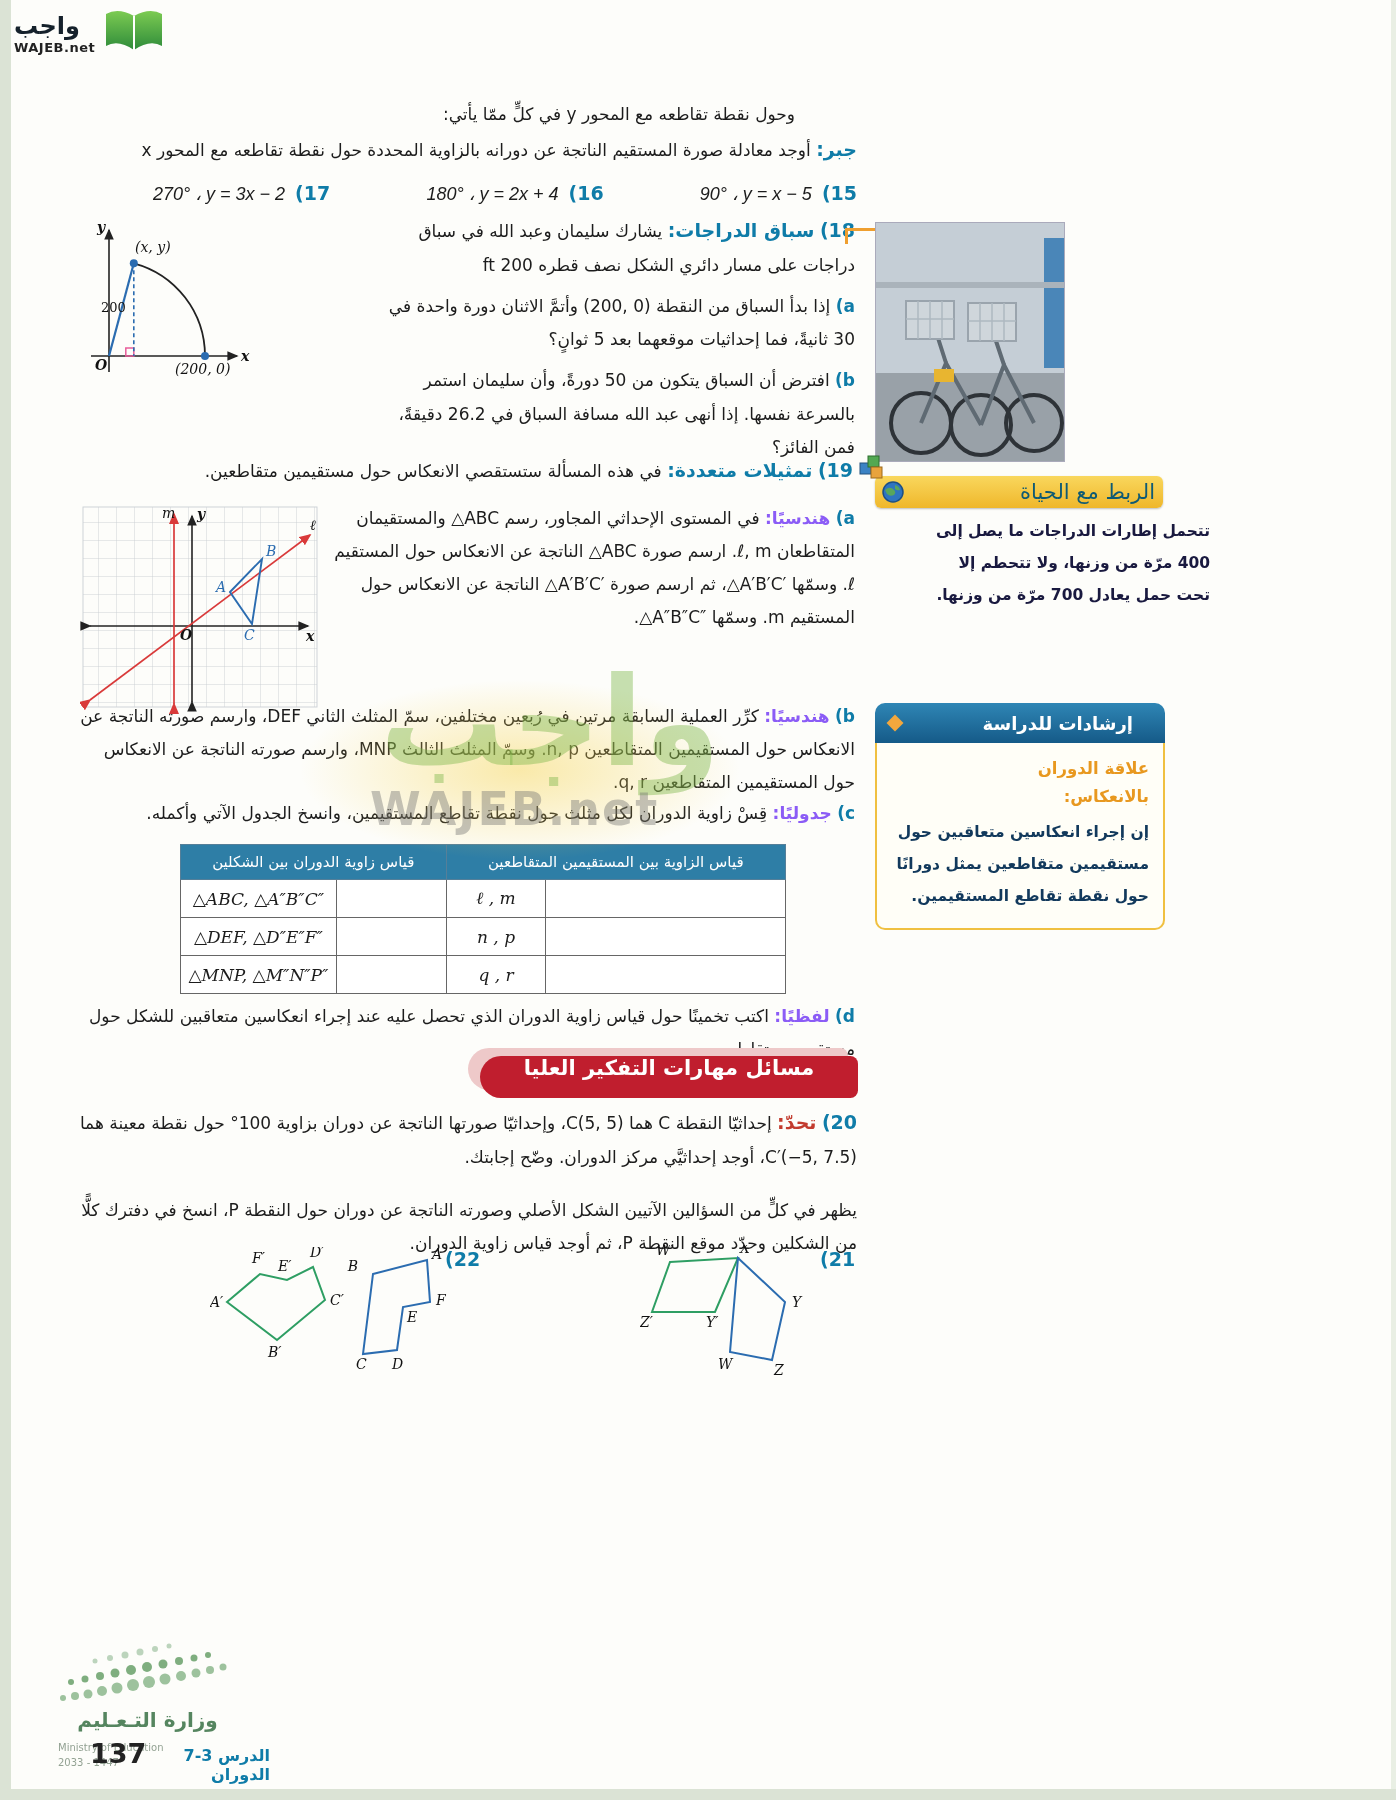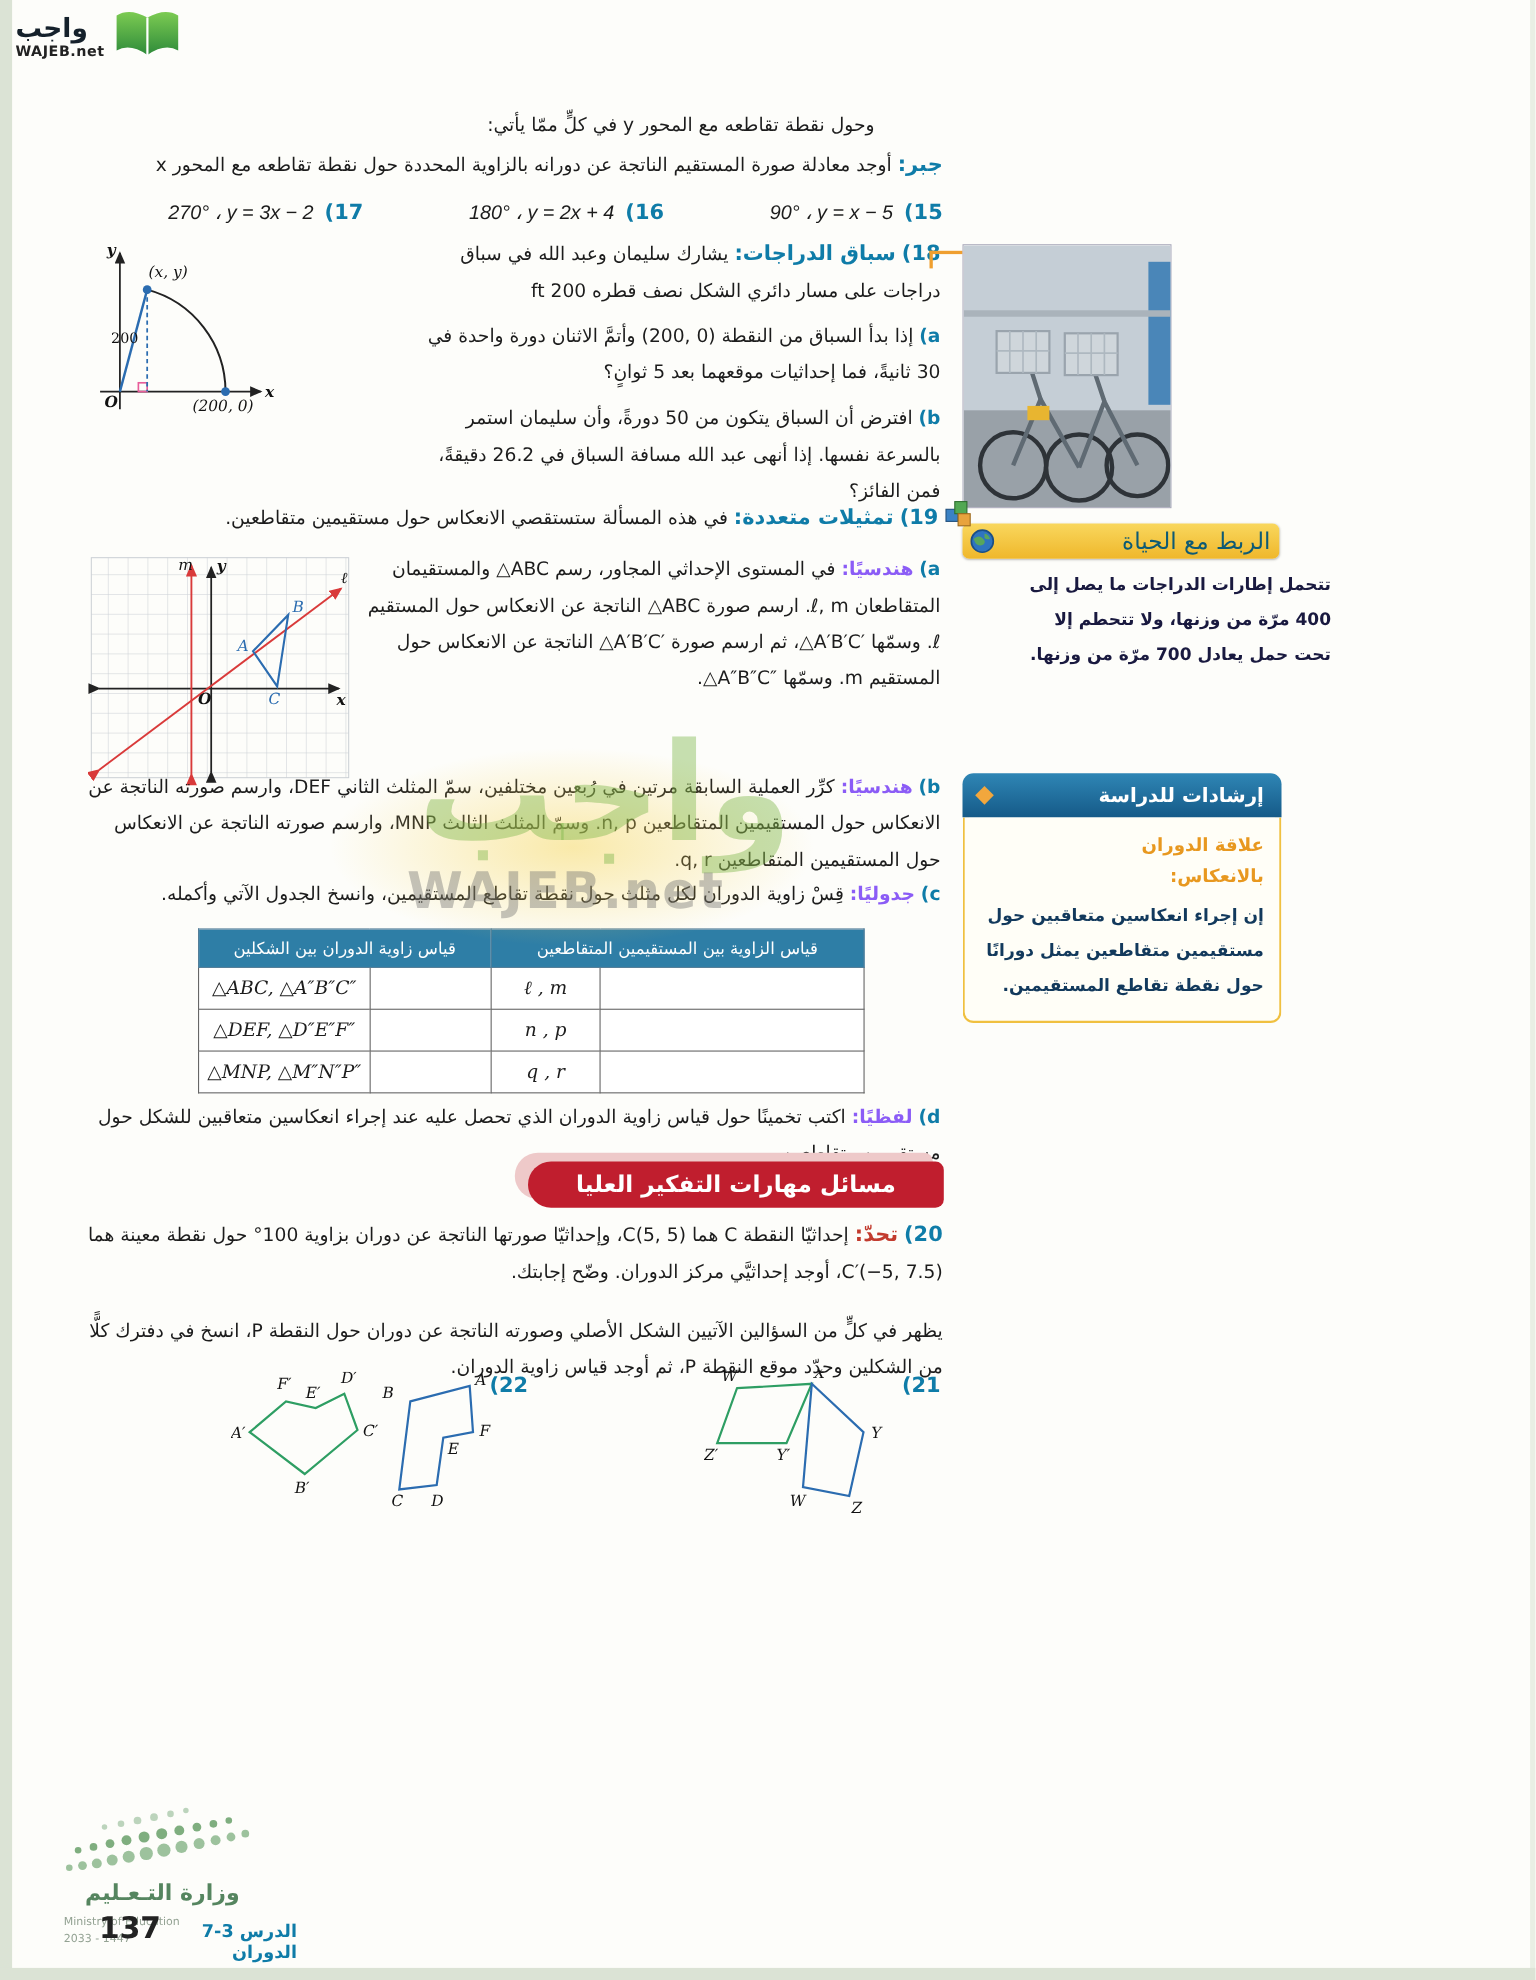--- a/index.html
+++ b/index.html
@@ -26,31 +26,31 @@
   .logo .brand{font-size:24px;font-weight:700;color:#15212b;direction:rtl}
   .logo .site{font-size:13px;font-weight:700;color:#222;letter-spacing:.5px}
   
   .sub-item{margin-top:8px;padding-left:4px}
   
   .qtable{border-collapse:collapse;width:606px;background:#fff}
   .qtable th{background:#2e7ea6;color:#fff;font-size:15px;font-weight:400;padding:8px 6px;border:1px solid #557f99;text-align:center}
   .qtable td{border:1px solid #666;height:38px;text-align:center;font-size:17px}
   .c-shapes,.c-lines{font-family:"DejaVu Serif",serif;font-style:italic}
   
-  .hot-banner{left:480px;top:1056px;width:378px;height:42px;background:#c01e2e;border-radius:22px 8px 8px 22px;display:flex;align-items:center;justify-content:center;z-index:12}
+  .hot-banner{left:480px;top:1056px;width:378px;height:42px;background:#c01e2e;border-radius:22px 8px 8px 22px;display:flex;align-items:flex-start;justify-content:center;z-index:12}
   .hot-banner span{color:#fff;font-weight:700;font-size:21px}
   .hot-echo{left:468px;top:1048px;width:380px;height:42px;background:#eec9c9;border-radius:22px 8px 8px 22px;z-index:11}
   
   .photo{left:875px;top:222px;width:190px;height:240px;border:1px solid #aab;overflow:hidden}
   .connector{left:845px;top:228px;width:30px;height:16px;border-top:3px solid #ef9f2f;border-left:3px solid #ef9f2f}
   .life-banner{left:875px;top:476px;width:288px;height:32px;background:linear-gradient(180deg,#f9d75d,#efb72b);border-radius:6px;display:flex;direction:rtl;align-items:center;justify-content:space-between;padding:0 8px 0 6px;box-shadow:0 1px 2px rgba(0,0,0,.25)}
   .life-banner .t{color:#0e5a74;font-weight:400;font-size:21px}
   .life-text{left:925px;top:516px;width:285px;font-size:15.5px;font-weight:700;color:#19193f;line-height:2.05}
   .study{left:875px;top:703px;width:290px}
-  .study-head{position:relative;height:40px;background:linear-gradient(180deg,#2f86b5,#155a88);border-radius:10px 10px 0 0;display:flex;align-items:center;justify-content:flex-end;padding:0 16px}
+  .study-head{position:relative;height:40px;background:linear-gradient(180deg,#2f86b5,#155a88);border-radius:10px 10px 0 0;display:flex;align-items:center;justify-content:flex-end;padding:0 32px}
   .study-head span{color:#fff;font-weight:700;font-size:18px}
   .study-head::before{content:"";position:absolute;left:14px;top:14px;width:12px;height:12px;background:#f2a73d;transform:rotate(45deg)}
   .study-body{border:2px solid #f0c040;border-top:none;background:#fffef7;border-radius:0 0 10px 10px;padding:12px 14px 16px}
   .study-title{color:#e8981f;font-weight:700;font-size:16.5px;line-height:1.7;width:170px}
   .study-text{margin-top:6px;color:#12395c;font-weight:700;font-size:15.5px;line-height:2.05}
   
   .wm-glow{left:300px;top:680px;width:440px;height:180px;border-radius:50%;background:radial-gradient(closest-side,rgba(246,214,90,.5),rgba(246,214,90,0));z-index:9;pointer-events:none}
   .wm-brand{left:380px;top:650px;font-size:124px;font-weight:700;color:rgba(122,182,72,.42);z-index:10;pointer-events:none}
   .wm-site{left:370px;top:782px;font-size:46px;font-weight:700;color:rgba(110,110,110,.4);letter-spacing:2px;z-index:10;pointer-events:none}
   

